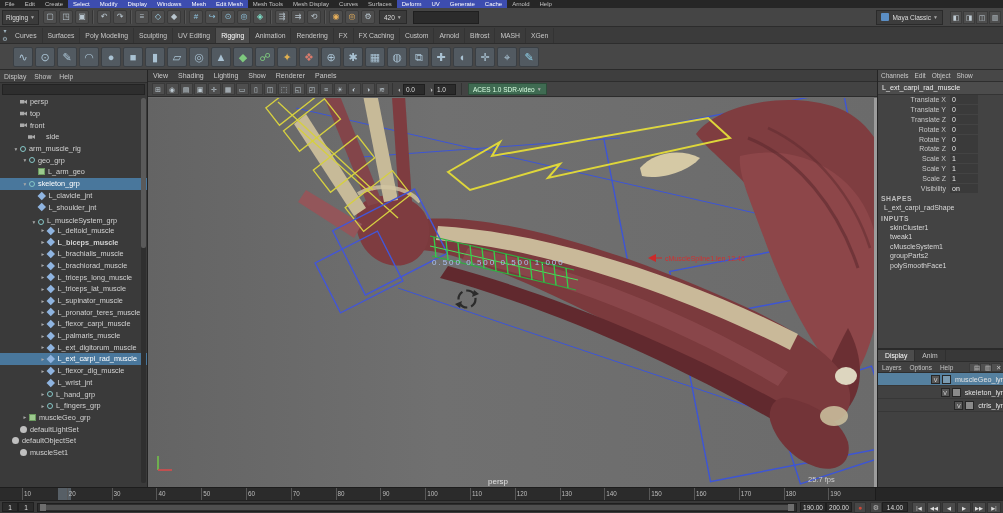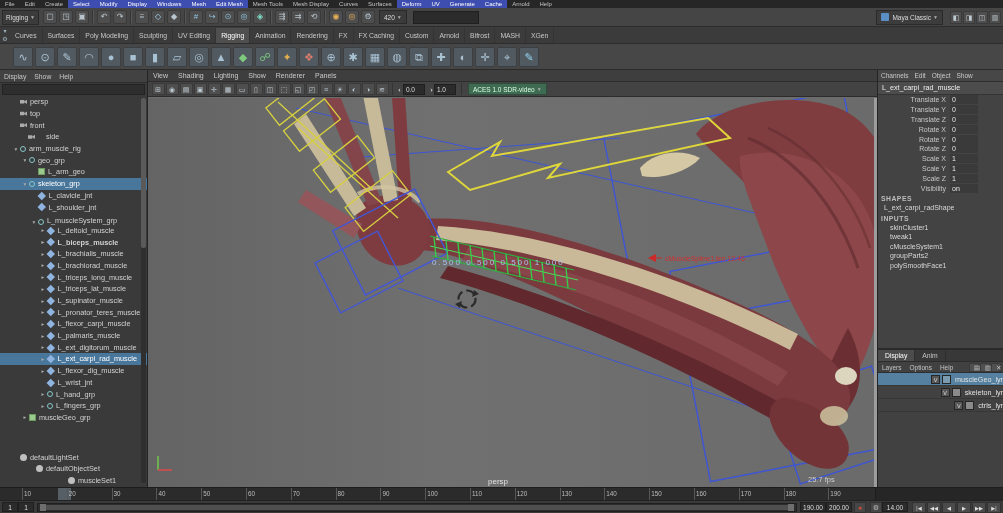--- a/index.html
+++ b/index.html
@@ -425,33 +425,33 @@
             <span class="ic ic-group"></span>
             <span class="ol-label">L_fingers_grp</span>
           </div>
 
           <div class="ol-row" style="padding-left: 21px;">
             <span class="ol-exp">▸</span>
             <span class="ic ic-mesh"></span>
             <span class="ol-label">muscleGeo_grp</span>
           </div>
 
-          <div class="ol-row" style="padding-left: 12px; margin-top: 28px;">
+          <div class="ol-row" style="padding-left: 12px;">
             <span class="ol-exp"></span>
             <span class="ic ic-set"></span>
             <span class="ol-label">defaultLightSet</span>
           </div>
 
-          <div class="ol-row" style="padding-left: 28px;">
+          <div class="ol-row" style="padding-left: 4px;">
             <span class="ol-exp"></span>
             <span class="ic ic-set"></span>
             <span class="ol-label">defaultObjectSet</span>
           </div>
 
-          <div class="ol-row" style="padding-left: 12px; margin-left: 48px;">
+          <div class="ol-row" style="padding-left: 12px;">
             <span class="ol-exp"></span>
             <span class="ic ic-set"></span>
             <span class="ol-label">muscleSet1</span>
           </div>
         </div>
       <div id="outliner-scroll">
           <div class="handle"></div>
         </div>
     </div>
 

